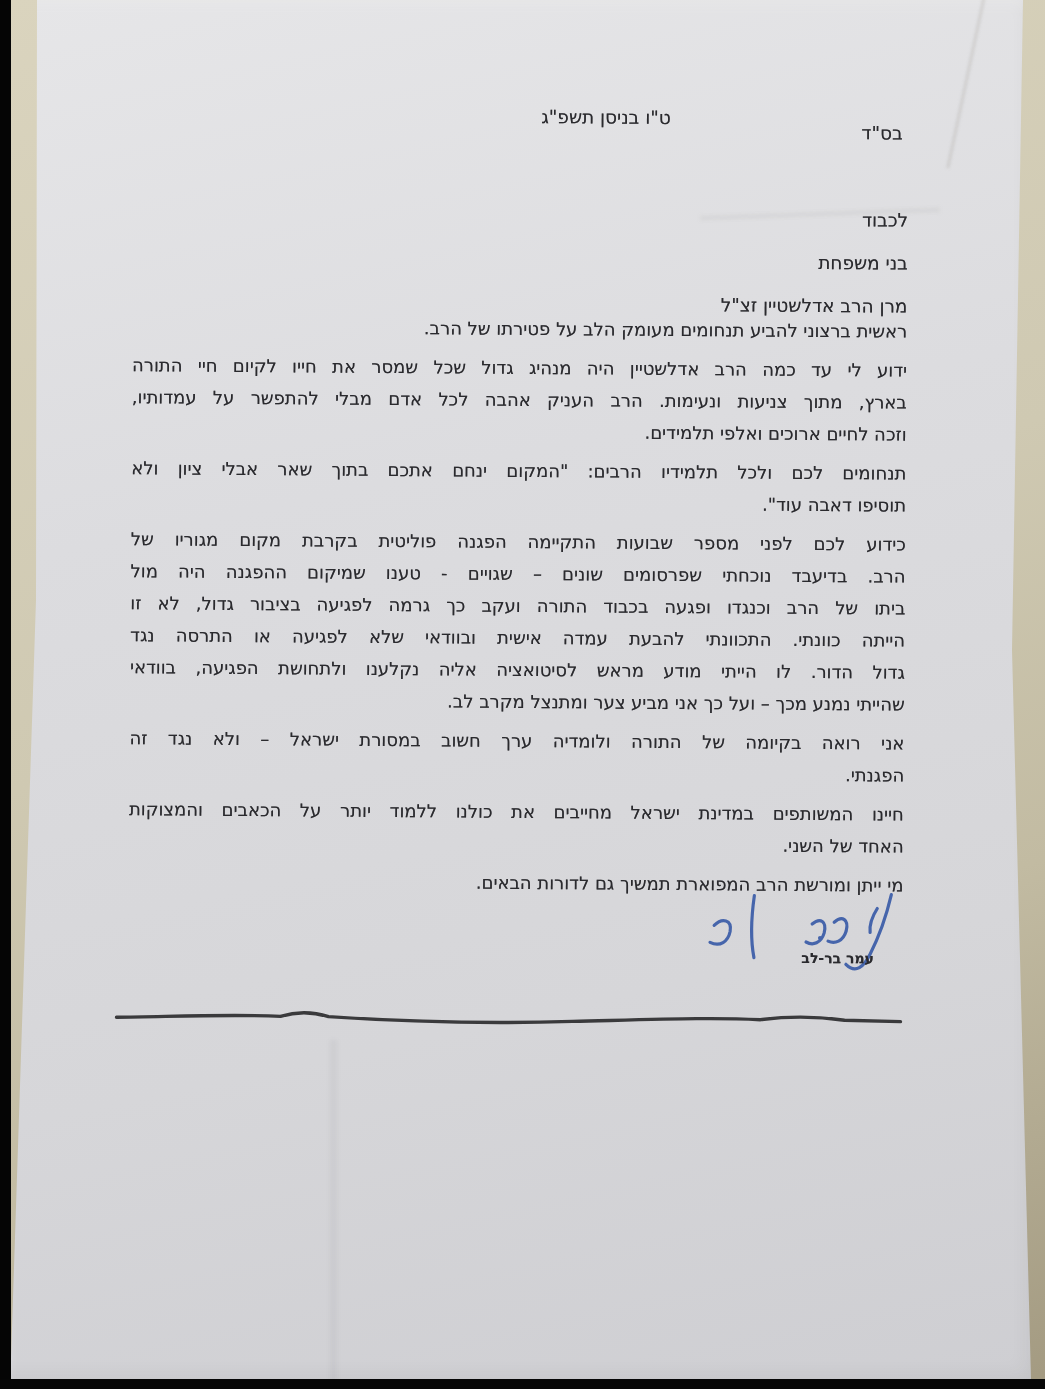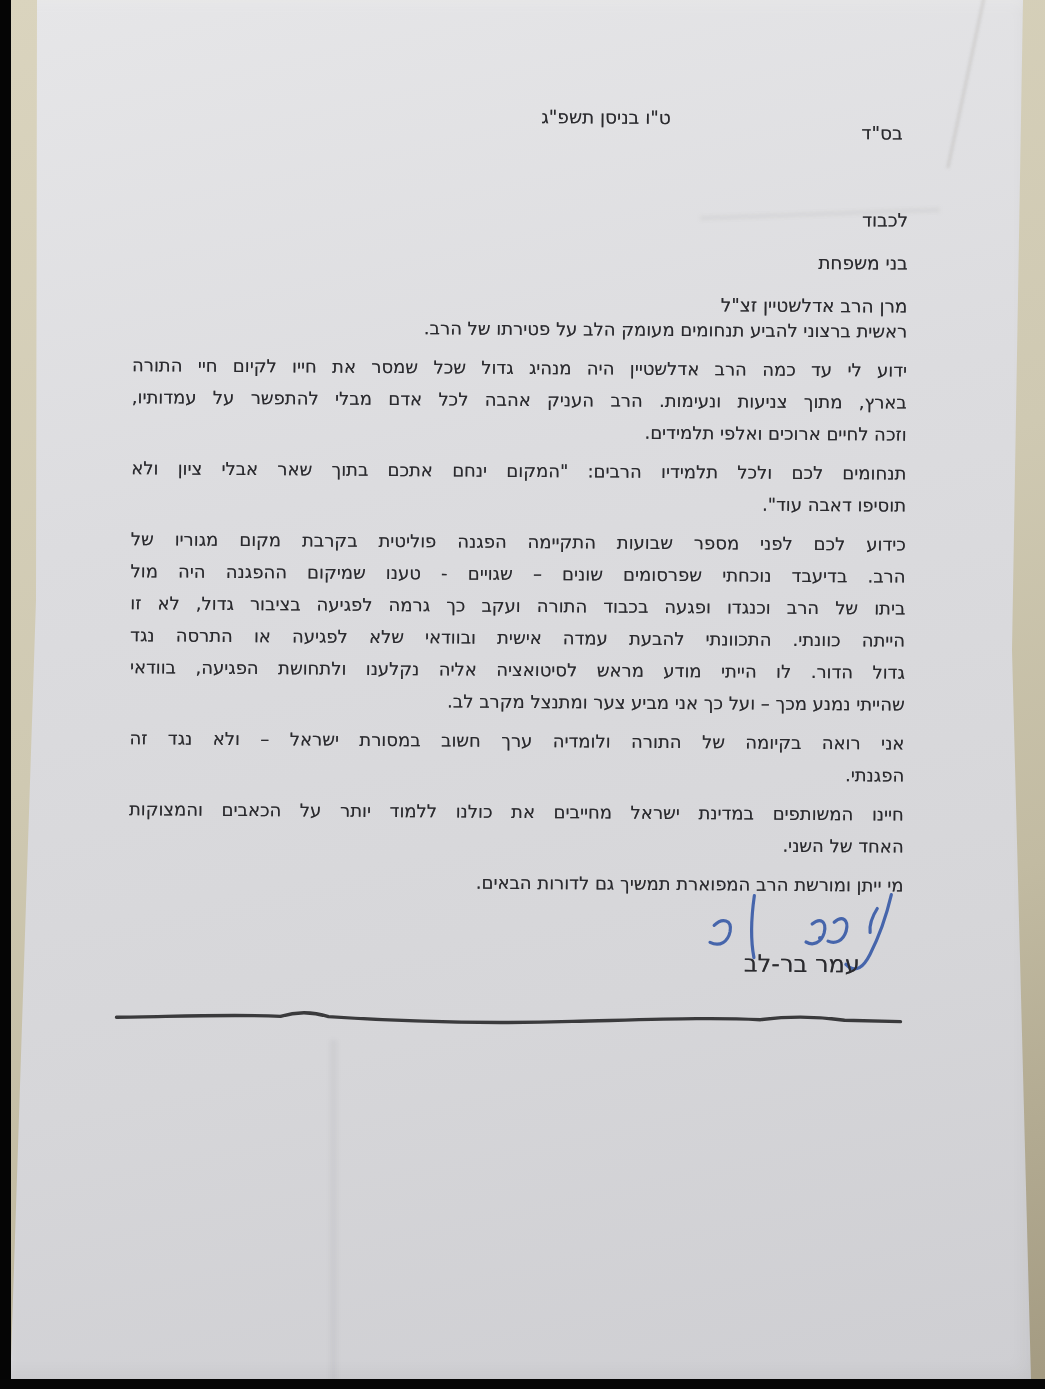--- a/index.html
+++ b/index.html
@@ -46,21 +46,21 @@
   .besd{position:absolute;right:6px;top:16px;white-space:nowrap;}
   .dateline{position:absolute;right:238px;top:2px;white-space:nowrap;}
   .recipient{position:absolute;left:130px;top:196px;width:775px;font-size:18.5px;}
   .recipient .rline{line-height:43px;text-align:right;white-space:nowrap;}
   .body{position:absolute;left:130px;top:313px;width:775px;font-size:18px;}
   .para{margin:0 0 7px 0;}
   .line{line-height:32px;}
   .line.fill{text-align:justify;text-align-last:justify;}
   .line.last{text-align:right;}
   .sig-svg{position:absolute;left:700px;top:880px;width:212px;height:100px;}
-  .sig-name{position:absolute;right:183px;top:948px;font-size:24px;font-weight:normal;white-space:nowrap;}
+  .sig-name{position:absolute;right:169px;top:948px;font-size:14px;font-weight:bold;white-space:nowrap;}
   .rule-svg{position:absolute;left:115px;top:1010px;width:792px;height:18px;}
 </style>
 </head>
 <body>
 
 <div class="canvas">
   <div class="backdrop"></div>
 
   <div class="paper">
     <div class="crease-v"></div>

